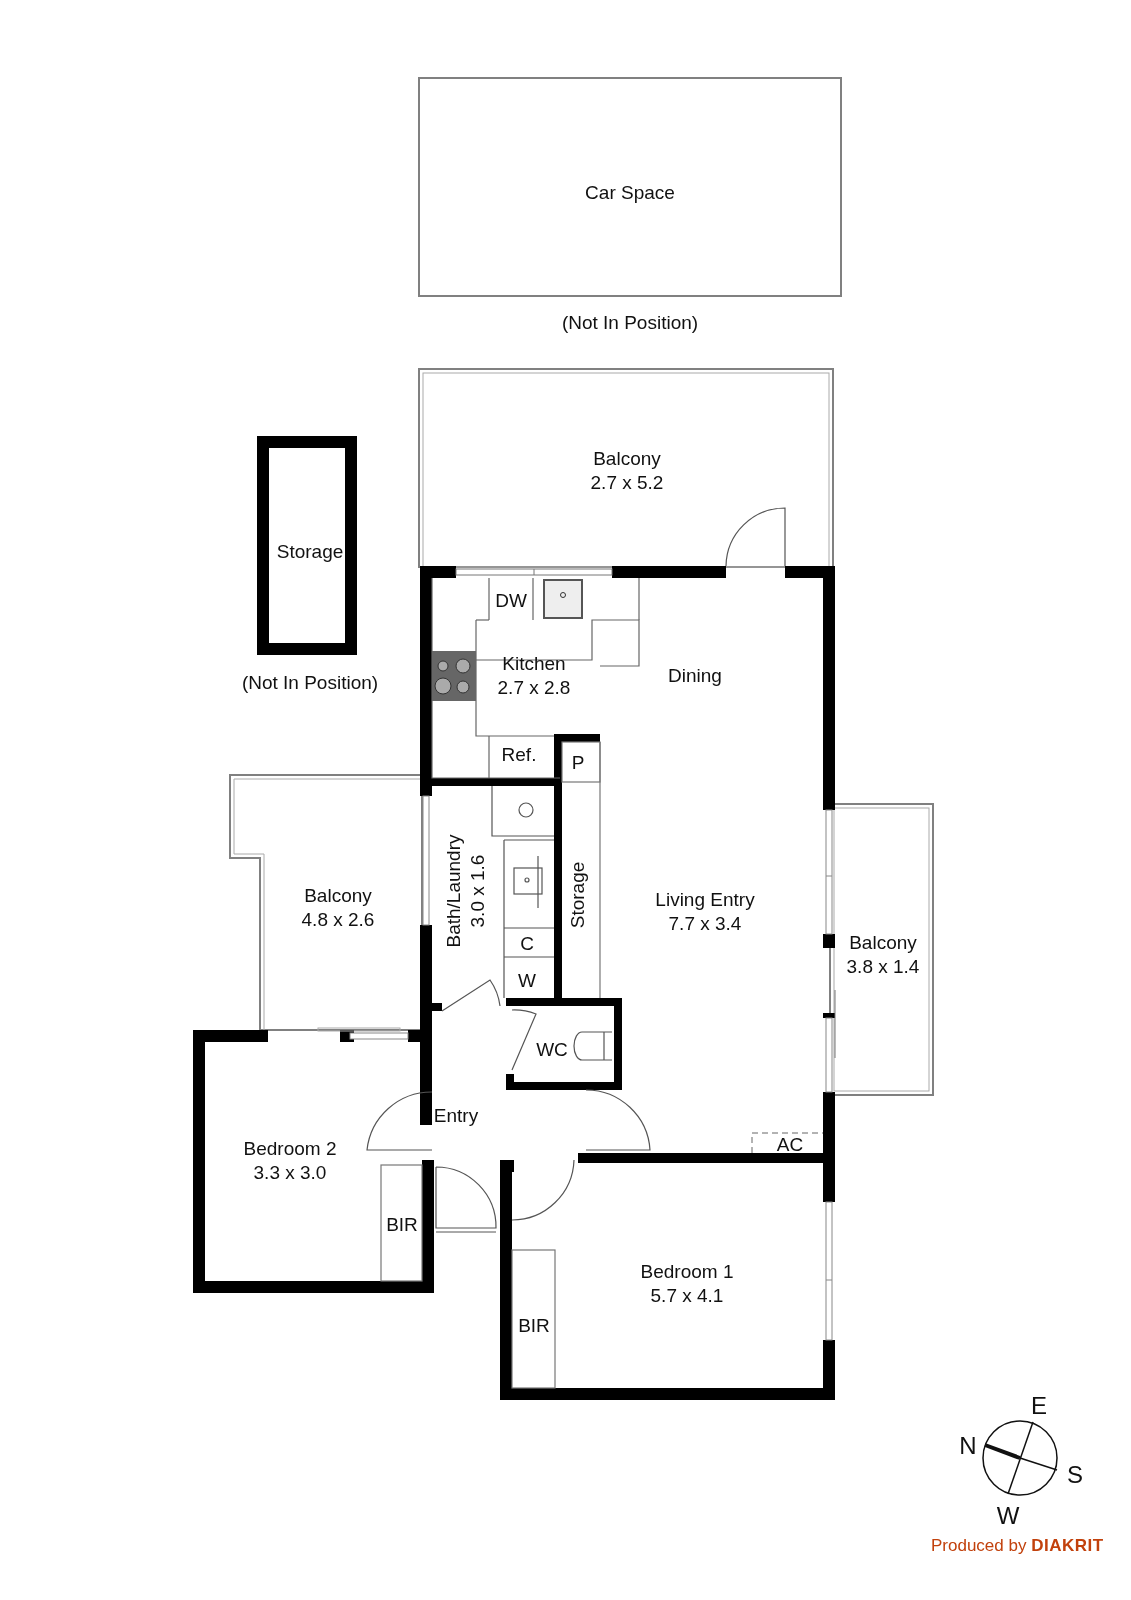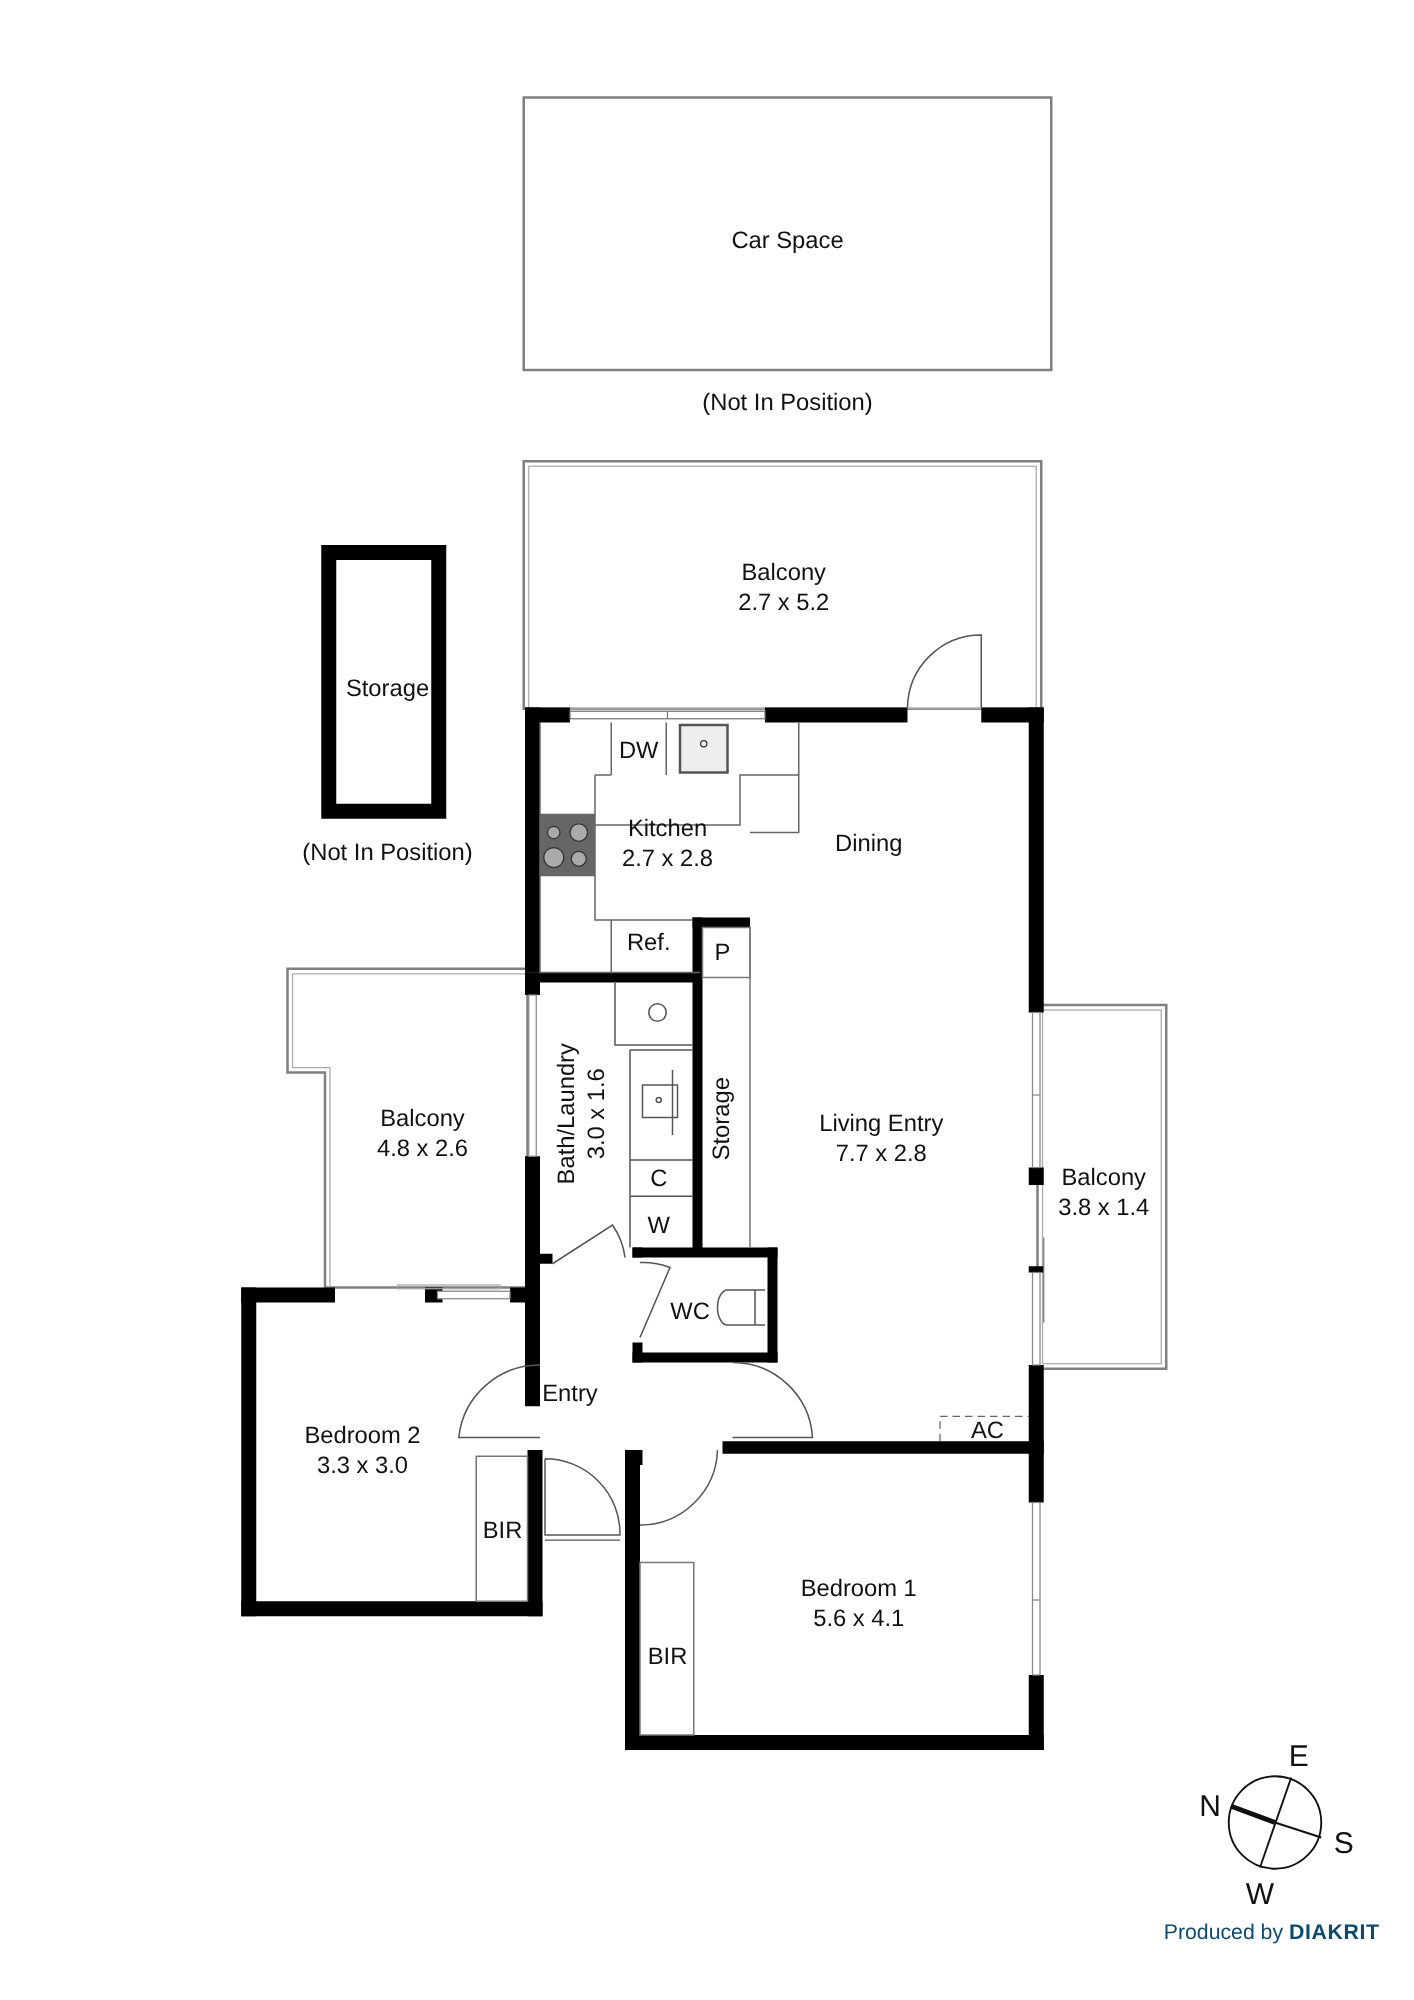--- a/index.html
+++ b/index.html
@@ -2,21 +2,21 @@
 <html><head>
 <meta charset="utf-8">
 <style>
   html, body { margin: 0; padding: 0; background: #ffffff; }
   body { width: 1131px; height: 1600px; position: relative; overflow: hidden;
          font-family: "Liberation Sans", sans-serif; color: #111; }
   svg.plan { position: absolute; left: 0; top: 0; }
   .lbl { position: absolute; text-align: center; font-size: 19px; line-height: 24px;
          color: #111; white-space: nowrap; transform: translate(-50%, -50%); }
   .rot { transform: translate(-50%, -50%) rotate(-90deg); }
-  .credit { position: absolute; left: 931px; top: 1536px; font-size: 17px; color: #0c4a6e; white-space: nowrap; }
+  .credit { position: absolute; left: 931px; top: 1536px; font-size: 17px; color: #c2410c; white-space: nowrap; }
   .credit b { font-weight: bold; letter-spacing: 0.5px; }
   .compass-l { position: absolute; font-size: 24px; transform: translate(-50%, -50%); }
 </style>
 </head>
 <body>
 
 <svg class="plan" width="1131" height="1600" viewBox="0 0 1131 1600">
 
   <rect x="419" y="78" width="422" height="218" fill="none" stroke="#808080" stroke-width="2"></rect>
 
@@ -170,21 +170,21 @@
 
 <div class="lbl" style="left:534px;top:676px">
   <div>Kitchen</div>
   <div>2.7 x 2.8</div>
 </div>
 
 <div class="lbl" style="left:695px;top:676px">Dining</div>
 
 <div class="lbl" style="left:705px;top:912px">
   <div>Living Entry</div>
-  <div>7.7 x 2.8</div>
+  <div>7.7 x 3.4</div>
 </div>
 
 <div class="lbl" style="left:338px;top:908px">
   <div>Balcony</div>
   <div>4.8 x 2.6</div>
 </div>
 
 <div class="lbl" style="left:883px;top:955px">
   <div>Balcony</div>
   <div>3.8 x 1.4</div>
@@ -200,21 +200,21 @@
 <div class="lbl" style="left:552px;top:1050px">WC</div>
 <div class="lbl" style="left:456px;top:1116px">Entry</div>
 
 <div class="lbl" style="left:290px;top:1161px">
   <div>Bedroom 2</div>
   <div>3.3 x 3.0</div>
 </div>
 
 <div class="lbl" style="left:687px;top:1284px">
   <div>Bedroom 1</div>
-  <div>5.6 x 4.1</div>
+  <div>5.7 x 4.1</div>
 </div>
 
 <div class="lbl" style="left:511px;top:601px">DW</div>
 <div class="lbl" style="left:519px;top:755px">Ref.</div>
 <div class="lbl" style="left:578px;top:763px">P</div>
 <div class="lbl" style="left:527px;top:944px">C</div>
 <div class="lbl" style="left:527px;top:981px">W</div>
 <div class="lbl" style="left:402px;top:1225px">BIR</div>
 <div class="lbl" style="left:534px;top:1326px">BIR</div>
 <div class="lbl" style="left:790px;top:1145px">AC</div>

